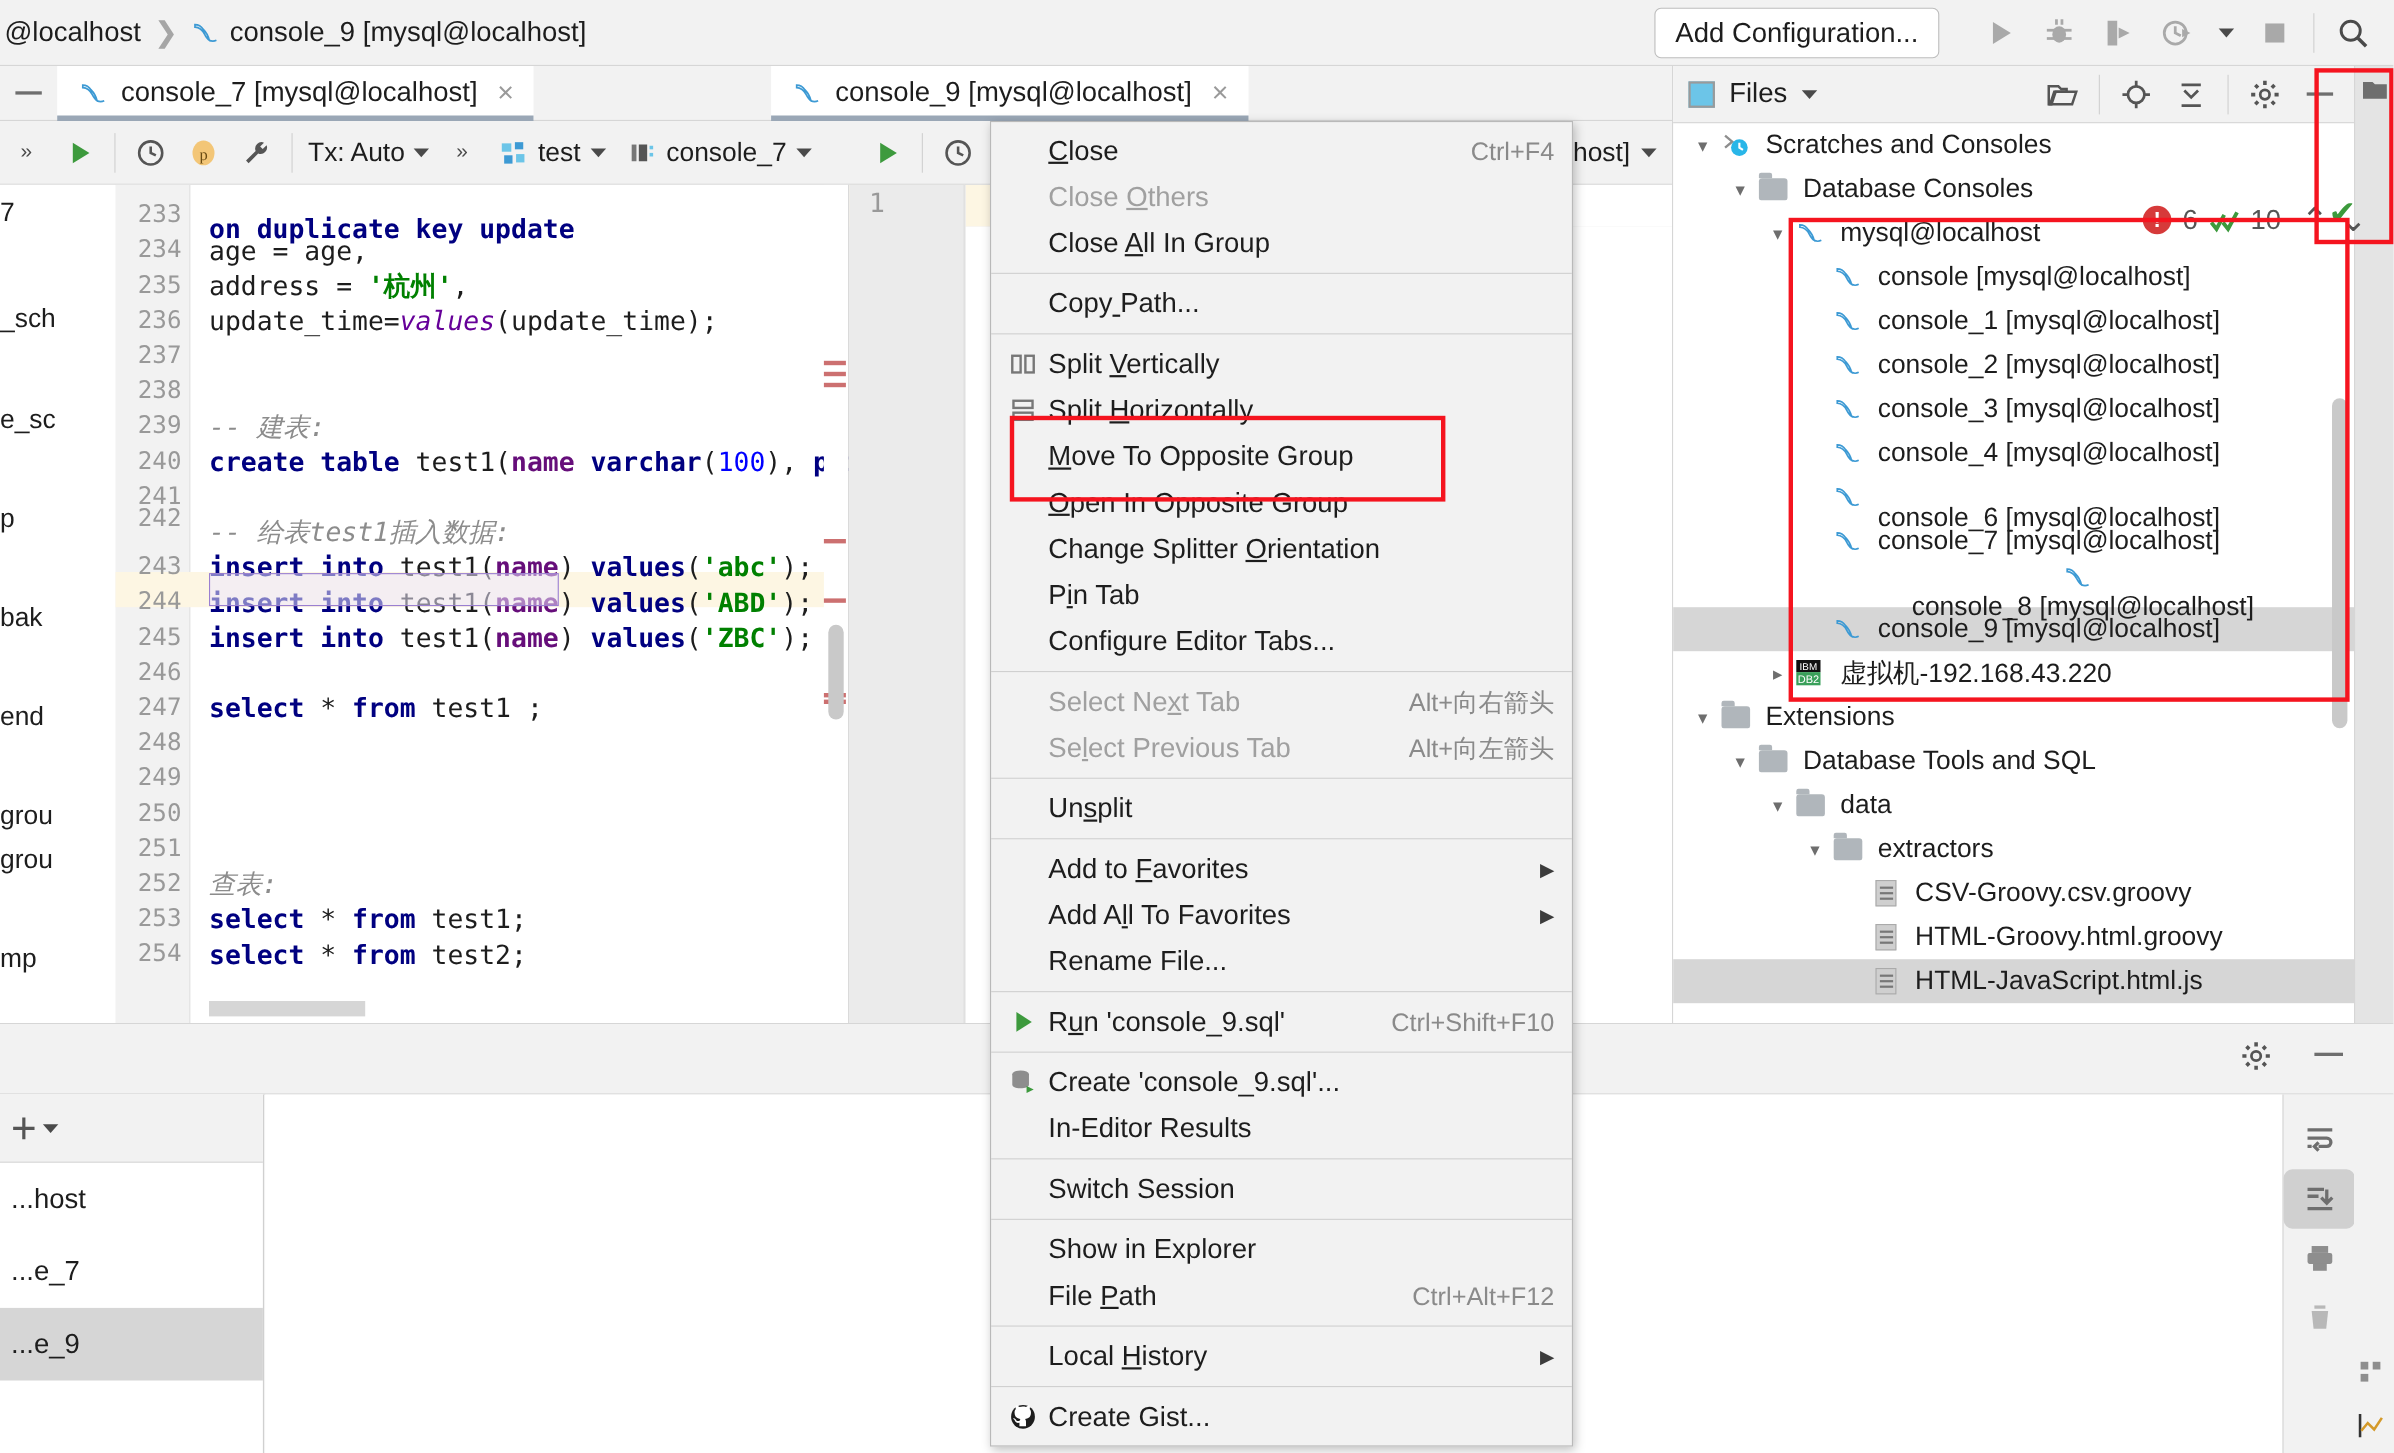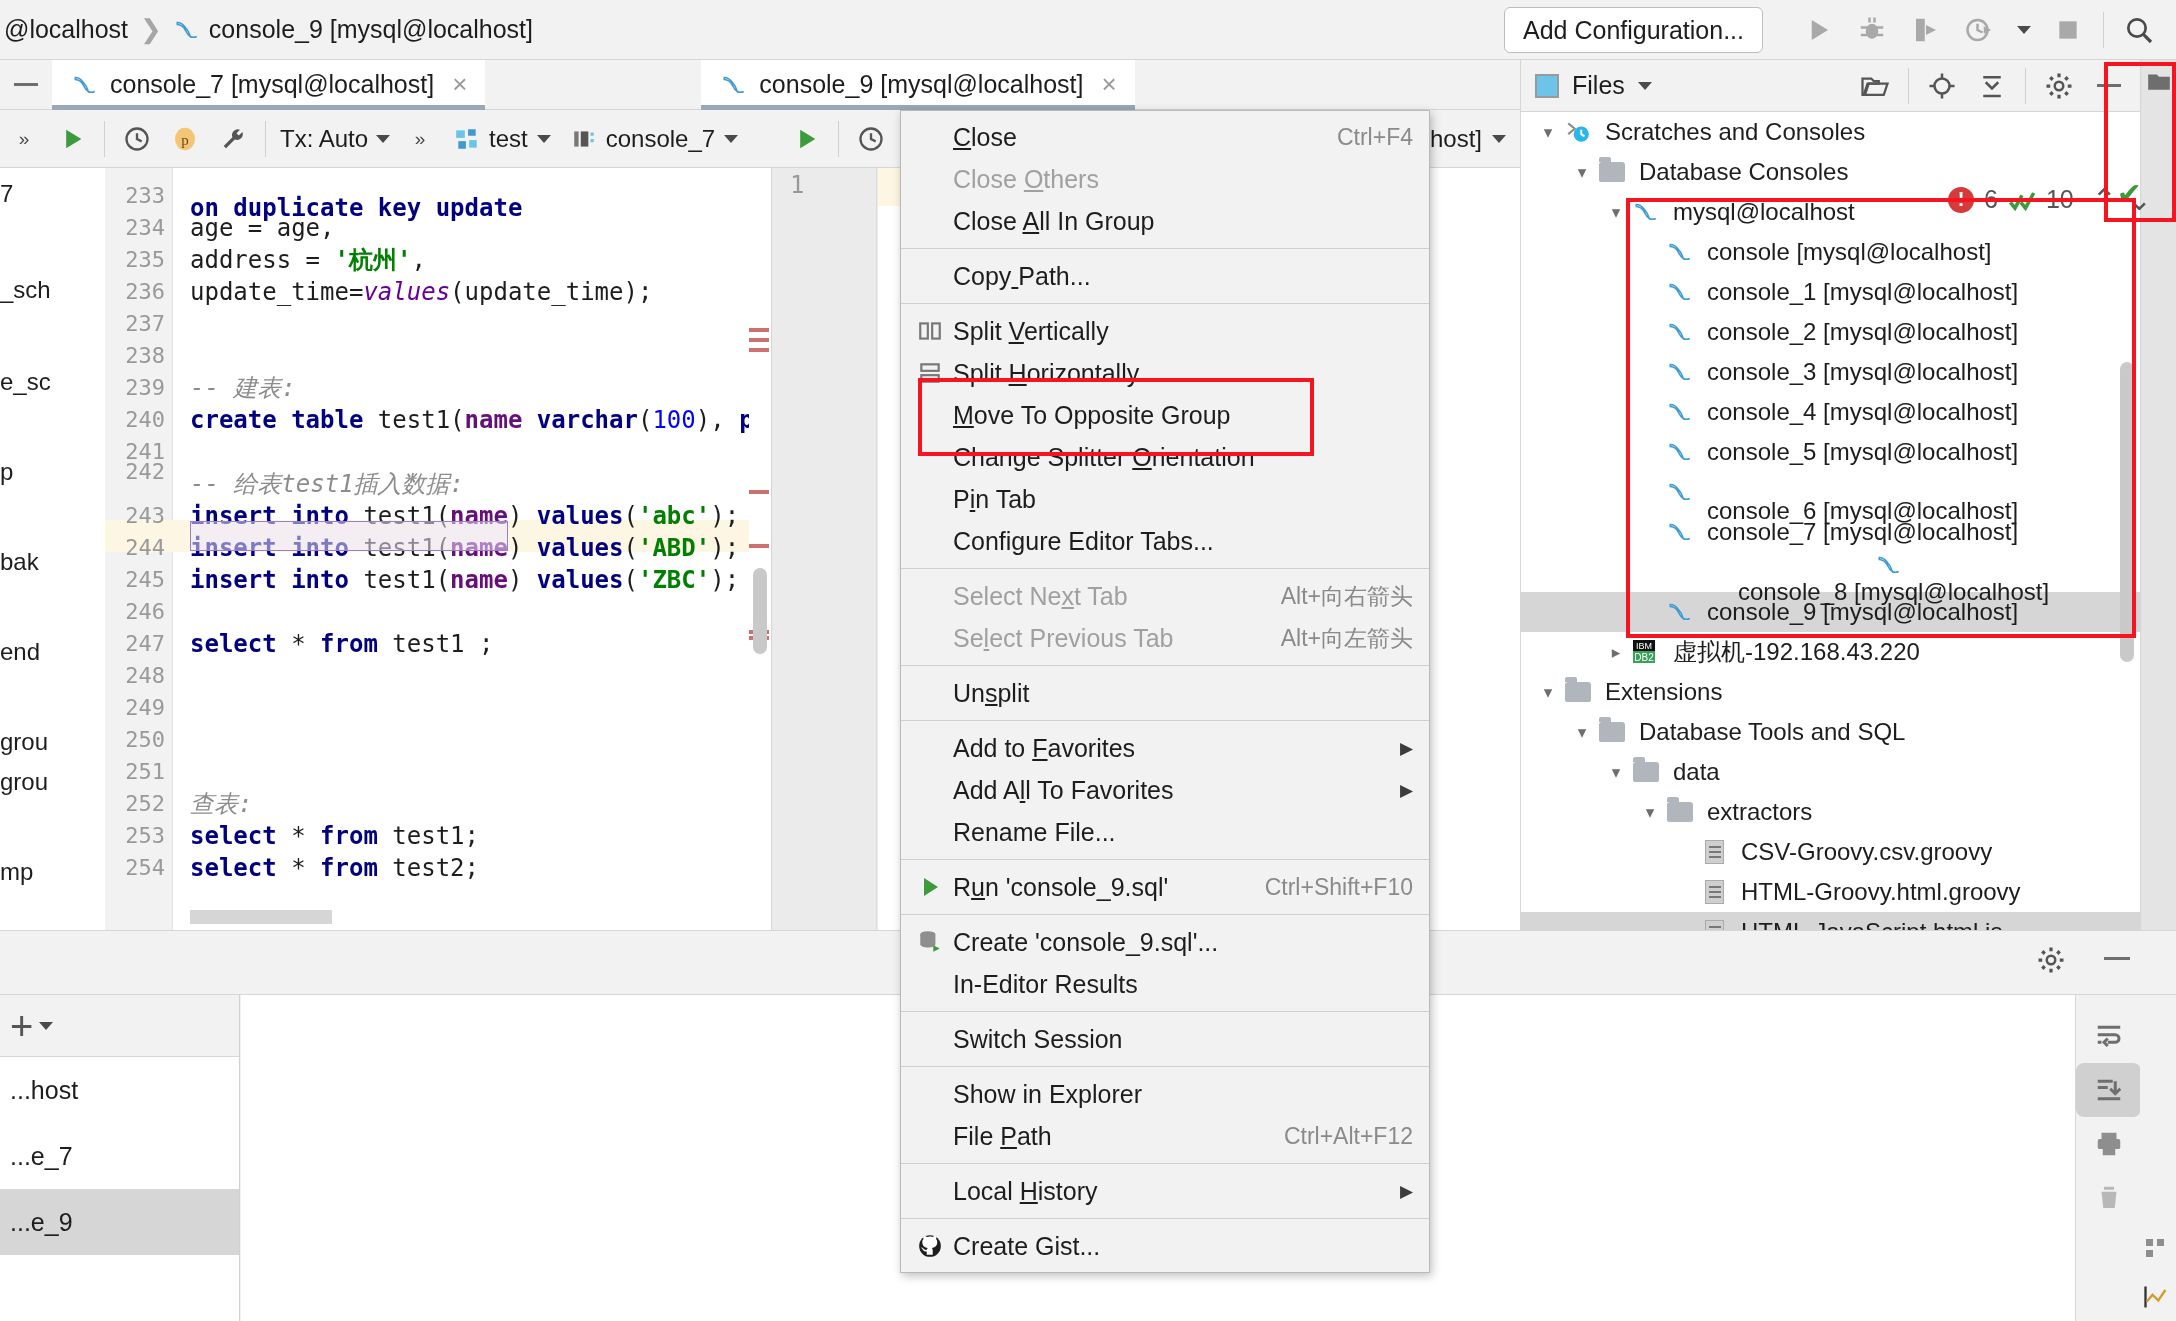--- a/index.html
+++ b/index.html
@@ -569,30 +569,20 @@
           <span style="margin-left: 10px;">console_4 [mysql@localhost]</span>
         </div>
         <div class="trow" style="padding-left: 116px;">
           <span class="arrow"></span>
           <span style="display: inline-flex; align-items: center; width: 34px; justify-content: center;">
             <svg width="26" height="26" viewBox="0 0 24 24">
               <path d="M3 7c3 0 6 2 8 6 1 2 2 4 4 5-1-4-3-7-5-9C8 6 5 5 3 5z" fill="none" stroke="#3d9ad4" stroke-width="1.4"></path>
               <path d="M15 18c2 1 4 1 6 0" fill="none" stroke="#3d9ad4" stroke-width="1.4"></path>
             </svg>
           </span>
-          <span style="margin-left: 10px;">console_5 [mysql@localhost]</span>
-        </div>
-        <div class="trow" style="padding-left: 116px;">
-          <span class="arrow"></span>
-          <span style="display: inline-flex; align-items: center; width: 34px; justify-content: center;">
-            <svg width="26" height="26" viewBox="0 0 24 24">
-              <path d="M3 7c3 0 6 2 8 6 1 2 2 4 4 5-1-4-3-7-5-9C8 6 5 5 3 5z" fill="none" stroke="#3d9ad4" stroke-width="1.4"></path>
-              <path d="M15 18c2 1 4 1 6 0" fill="none" stroke="#3d9ad4" stroke-width="1.4"></path>
-            </svg>
-          </span>
           <span style="margin-left: 10px; margin-top: 37px;">console_6 [mysql@localhost]</span>
         </div>
         <div class="trow" style="padding-left: 116px;">
           <span class="arrow"></span>
           <span style="display: inline-flex; align-items: center; width: 34px; justify-content: center;">
             <svg width="26" height="26" viewBox="0 0 24 24">
               <path d="M3 7c3 0 6 2 8 6 1 2 2 4 4 5-1-4-3-7-5-9C8 6 5 5 3 5z" fill="none" stroke="#3d9ad4" stroke-width="1.4"></path>
               <path d="M15 18c2 1 4 1 6 0" fill="none" stroke="#3d9ad4" stroke-width="1.4"></path>
             </svg>
           </span>
@@ -725,20 +715,23 @@
         <span class="ic">
           <svg width="26" height="26" viewBox="0 0 24 24">
             <rect x="4" y="4" width="16" height="6" fill="none" stroke="#777" stroke-width="2"></rect>
             <rect x="4" y="14" width="16" height="6" fill="none" stroke="#777" stroke-width="2"></rect>
           </svg>
         </span>
         <span>Split <u>H</u>orizontally</span>
       </div>
       <div class="mi">
         <span><u>M</u>ove To Opposite Group</span>
+      </div>
+      <div class="mi">
+        <span><u>O</u>pen In Opposite Group</span>
       </div>
       <div class="mi">
         <span>Change Splitter <u>O</u>rientation</span>
       </div>
       <div class="mi">
         <span>P<u>i</u>n Tab</span>
       </div>
       <div class="mi">
         <span>Configure Editor Tabs...</span>
       </div>

